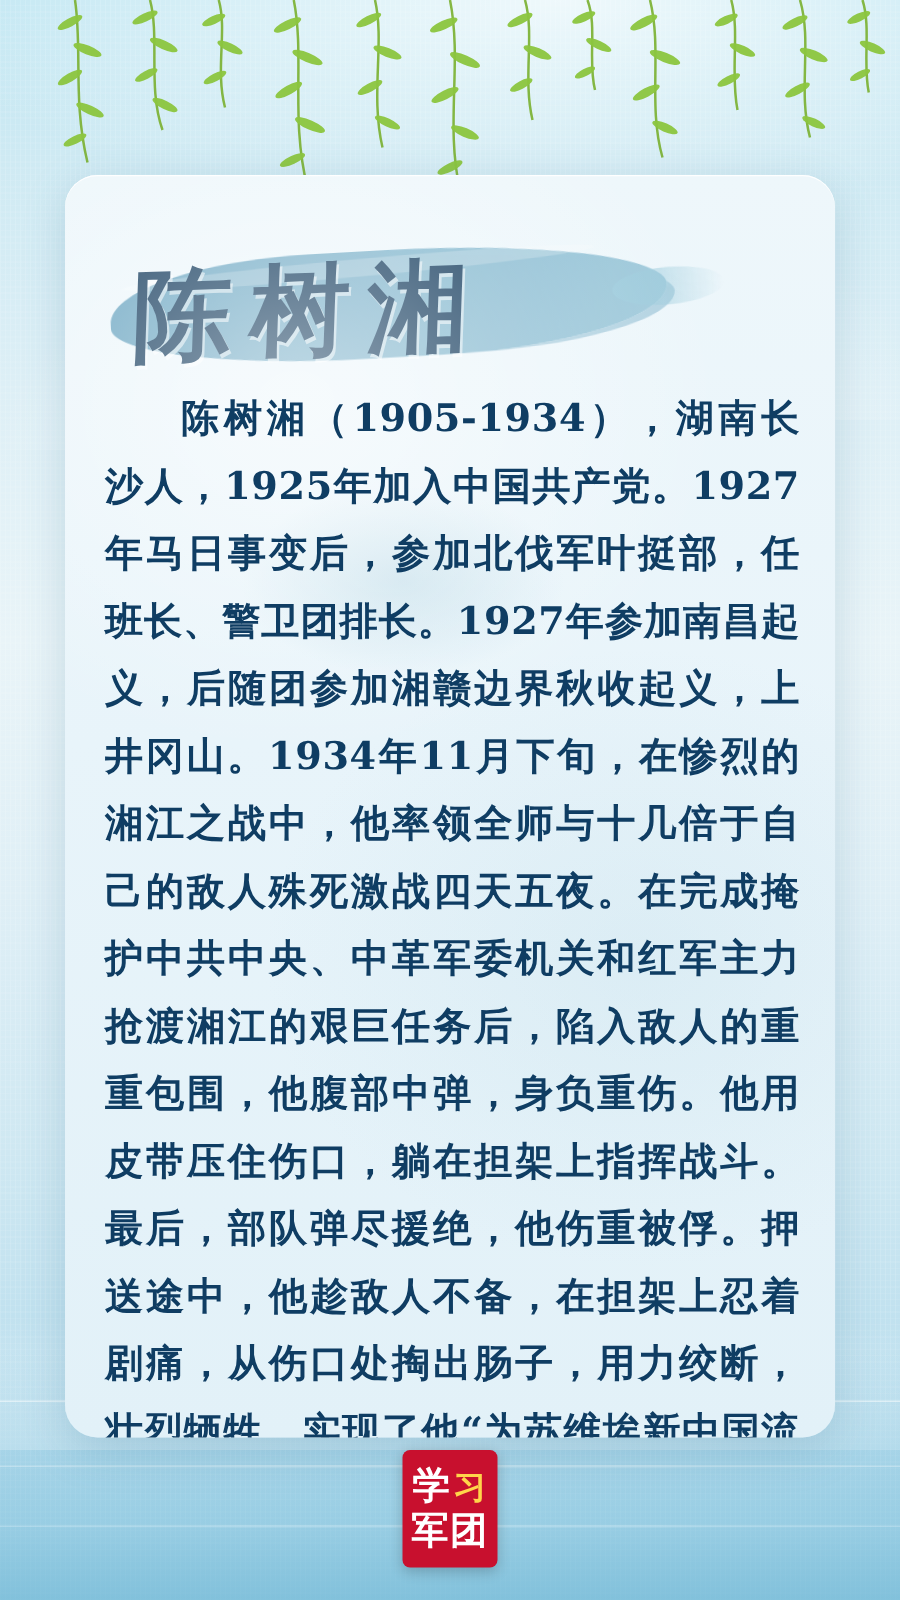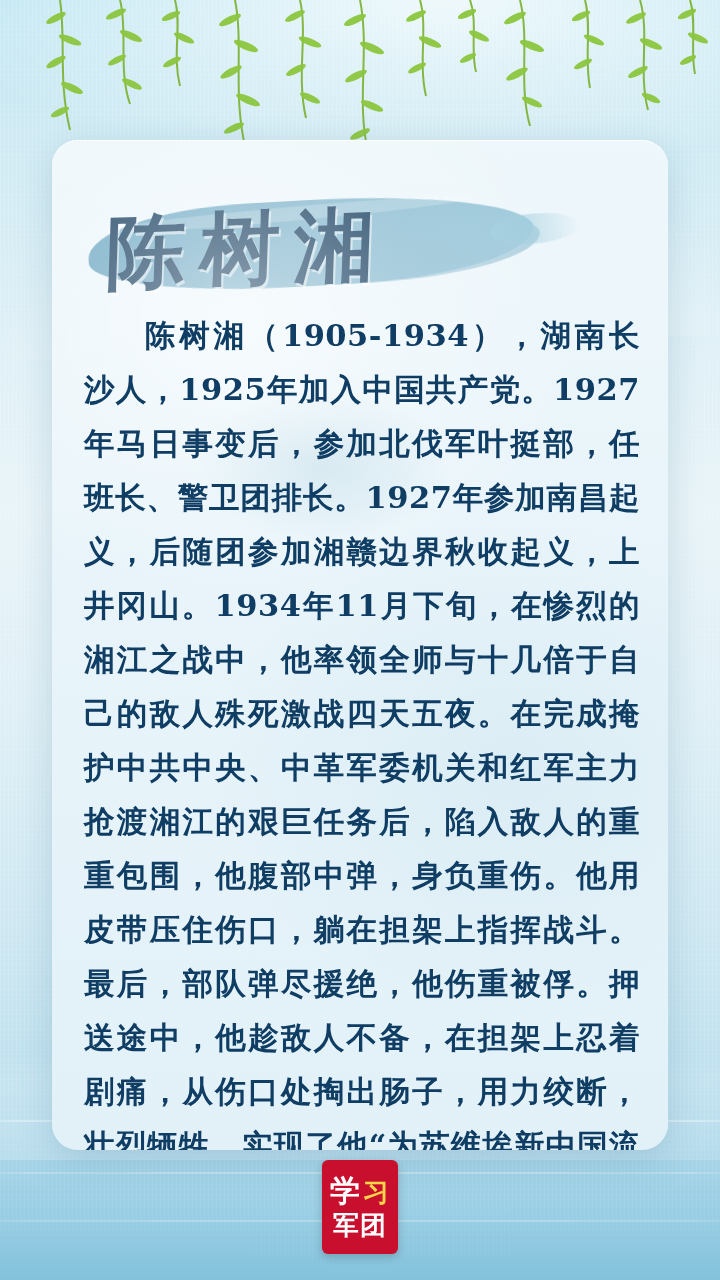--- a/index.html
+++ b/index.html
@@ -166,21 +166,21 @@
     background: #c8102e;
     border-radius: 6px;
     box-shadow: 0 3px 10px rgba(0,0,0,.2);
     color: #ffffff;
     font-family: "DejaVu Serif", "Liberation Serif", serif;
     font-weight: 700;
     line-height: 1;
   }
   .logo .row1 { font-size: 30px; letter-spacing: 1px; margin-bottom: 6px; display:flex; align-items:baseline; }
   .logo .row1 .ch2 { color: #ffd54a; font-size: 26px; margin-left: 2px; }
-  .logo .row2 { font-size: 26px; letter-spacing: 1px; }
+  .logo .row2 { font-size: 30px; letter-spacing: 1px; }
 </style>
 </head>
 <body>
 
 <div class="sky-wash"></div>
 <div class="paper-texture"></div>
 <div class="mountain m1"></div>
 <div class="mountain m2"></div>
 
 <div class="willow-layer">

